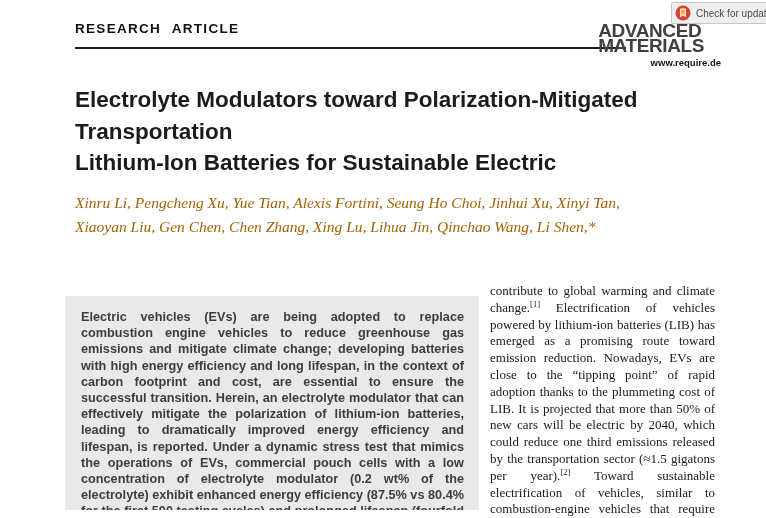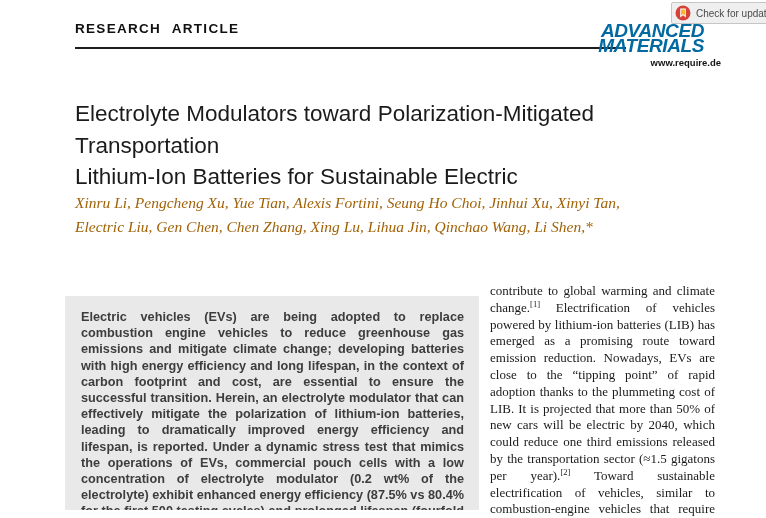--- a/index.html
+++ b/index.html
@@ -32,38 +32,37 @@
     position:absolute;left:75px;top:21px;
     font-size:13.5px;font-weight:bold;color:#101010;
     letter-spacing:1.3px;word-spacing:6px;
   }
   .header-rule{
     position:absolute;left:75px;top:47px;
     width:551px;height:2px;background:#1c1c1c;
   }
   .journal-logo{
     position:absolute;top:23px;right:62px;
-    text-align:right;
-    font-style:italic;font-weight:900;
+    font-weight:900;
     font-size:19px;line-height:15px;
-    letter-spacing:-0.4px;color:#0369a1;
+    letter-spacing:-0.4px;color:#404040;
     white-space:nowrap;
   }
   .journal-logo .logo-line2{margin-top:0px;}
   .journal-url{
     position:absolute;top:57px;right:45px;
     font-size:9.5px;font-weight:bold;color:#141414;
     cursor:pointer;
   }
 
   
   .paper-title{
-    position:absolute;left:75px;top:98px;
+    position:absolute;left:75px;top:84px;
     width:630px;
-    font-size:22.5px;font-weight:normal;color:#1b1b1b;
+    font-size:22.5px;font-weight:bold;color:#1b1b1b;
     line-height:31.5px;
   }
   .paper-authors{
     position:absolute;left:75px;top:191px;
     width:640px;
     font-family:"Liberation Serif",serif;
     font-style:italic;
     font-size:15.5px;color:#a16207;
     line-height:23.5px;
   }
@@ -125,21 +124,21 @@
   <div class="journal-url">www.require.de</div>
 
   <div class="paper-title">
     <div>Electrolyte Modulators toward Polarization-Mitigated</div>
     <div>Transportation</div>
     <div>Lithium-Ion Batteries for Sustainable Electric</div>
   </div>
 
   <div class="paper-authors">
     <div>Xinru Li, Pengcheng Xu, Yue Tian, Alexis Fortini, Seung Ho Choi, Jinhui Xu, Xinyi Tan,</div>
-    <div>Electric Liu, Gen Chen, Chen Zhang, Xing Lu, Lihua Jin, Qinchao Wang, Li Shen,*</div>
+    <div>Xiaoyan Liu, Gen Chen, Chen Zhang, Xing Lu, Lihua Jin, Qinchao Wang, Li Shen,*</div>
   </div>
 
   <div class="abstract-box">
     <p>Electric vehicles (EVs) are being adopted to replace combustion engine vehicles to reduce greenhouse gas emissions and mitigate climate change; developing batteries with high energy efficiency and long lifespan, in the context of carbon footprint and cost, are essential to ensure the successful transition. Herein, an electrolyte modulator that can effectively mitigate the polarization of lithium-ion batteries, leading to dramatically improved energy efficiency and lifespan, is reported. Under a dynamic stress test that mimics the operations of EVs, commercial pouch cells with a low concentration of electrolyte modulator (0.2 wt% of the electrolyte) exhibit enhanced energy efficiency (87.5% vs 80.4% for the first 500 testing cycles) and prolonged lifespan (fourfold improvement based on 70% energy-output retention). This work provides a simple yet effective strategy toward sustainable electrification of vehicles.</p>
   </div>
 
   <div class="body-column">
     <p><span>contribute to global warming and climate change.</span><sup>[1]</sup><span> Electrification of vehicles powered by lithium-ion batteries (LIB) has emerged as a promising route toward emission reduction. Nowadays, EVs are close to the “tipping point” of rapid adoption thanks to the plummeting cost of LIB. It is projected that more than 50% of new cars will be electric by 2040, which could reduce one third emissions released by the transportation sector (≈1.5 gigatons per year).</span><sup>[2]</sup><span> Toward sustainable electrification of vehicles, similar to combustion-engine vehicles that require engines with high efficiency to reduce emissions, electric vehicles (EVs) require batteries with high</span></p>
   </div>
 

